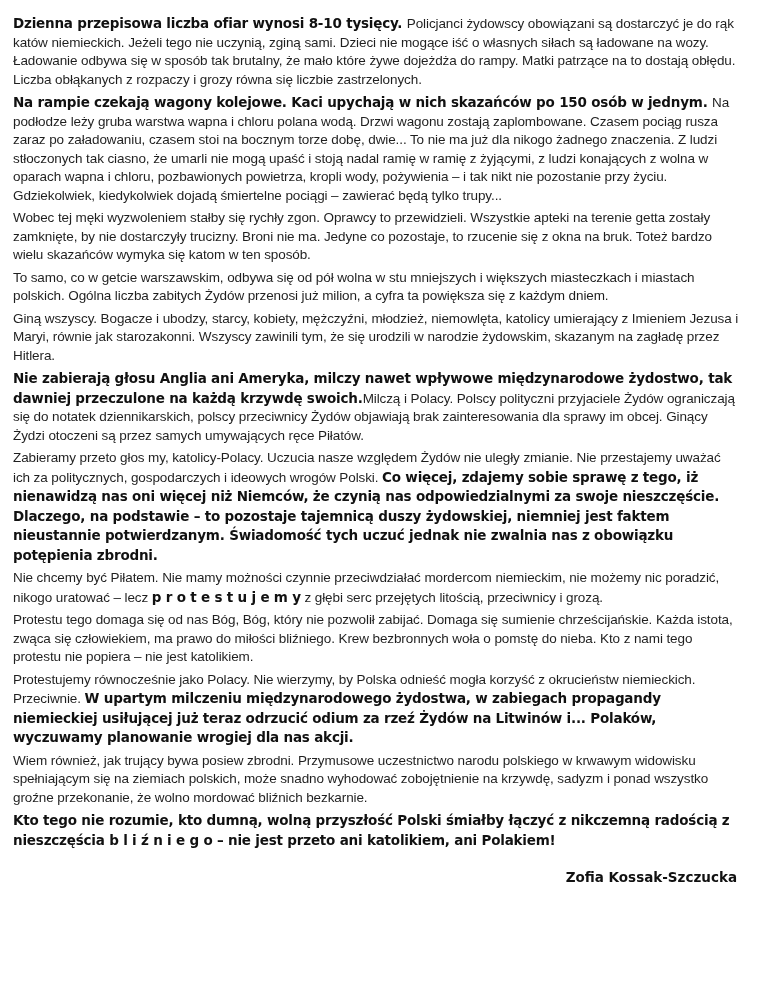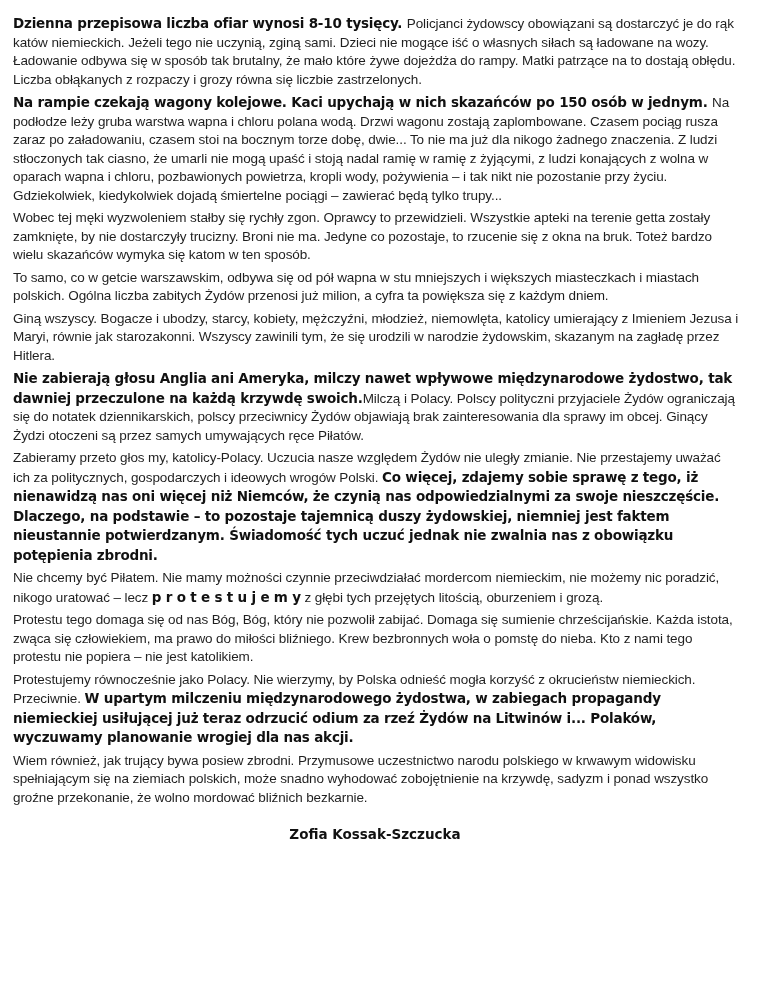--- a/index.html
+++ b/index.html
@@ -27,40 +27,41 @@
     color: #1f1f1f;
   }
   .doc-body .run-bold {
     font-family: "DejaVu Sans", "Liberation Sans", sans-serif;
     font-weight: bold;
     color: #111111;
     letter-spacing: -0.2px;
   }
   .signature {
     margin-top: 18px;
-    text-align: center;
+    text-align: right;
     font-family: "DejaVu Sans", "Liberation Sans", sans-serif;
     font-weight: bold;
     font-size: 13.5px;
     line-height: 18px;
     color: #111111;
     padding-right: 2px;
   }
 </style>
 </head>
 <body>
 
 <div class="page">
   <div class="doc-body" id="doc-body">
       <p><span class="run-bold">Dzienna przepisowa liczba ofiar wynosi 8-10 tysięcy. </span><span class="run-regular">Policjanci żydowscy obowiązani są dostarczyć je do rąk katów niemieckich. Jeżeli tego nie uczynią, zginą sami. Dzieci nie mogące iść o własnych siłach są ładowane na wozy. Ładowanie odbywa się w sposób tak brutalny, że mało które żywe dojeżdża do rampy. Matki patrzące na to dostają obłędu. Liczba obłąkanych z rozpaczy i grozy równa się liczbie zastrzelonych.</span></p>
       <p><span class="run-bold">Na rampie czekają wagony kolejowe. Kaci upychają w nich skazańców po 150 osób w jednym. </span><span class="run-regular">Na podłodze leży gruba warstwa wapna i chloru polana wodą. Drzwi wagonu zostają zaplombowane. Czasem pociąg rusza zaraz po załadowaniu, czasem stoi na bocznym torze dobę, dwie... To nie ma już dla nikogo żadnego znaczenia. Z ludzi stłoczonych tak ciasno, że umarli nie mogą upaść i stoją nadal ramię w ramię z żyjącymi, z ludzi konających z wolna w oparach wapna i chloru, pozbawionych powietrza, kropli wody, pożywienia – i tak nikt nie pozostanie przy życiu. Gdziekolwiek, kiedykolwiek dojadą śmiertelne pociągi – zawierać będą tylko trupy...</span></p>
       <p><span class="run-regular">Wobec tej męki wyzwoleniem stałby się rychły zgon. Oprawcy to przewidzieli. Wszystkie apteki na terenie getta zostały zamknięte, by nie dostarczyły trucizny. Broni nie ma. Jedyne co pozostaje, to rzucenie się z okna na bruk. Toteż bardzo wielu skazańców wymyka się katom w ten sposób.</span></p>
-      <p><span class="run-regular">To samo, co w getcie warszawskim, odbywa się od pół wapna w stu mniejszych i większych miasteczkach i miastach polskich. Ogólna liczba zabitych Żydów przenosi już milion, a cyfra ta powiększa się z każdym dniem.</span></p>
+      <p><span class="run-regular">To samo, co w getcie warszawskim, odbywa się od pół wolna w stu mniejszych i większych miasteczkach i miastach polskich. Ogólna liczba zabitych Żydów przenosi już milion, a cyfra ta powiększa się z każdym dniem.</span></p>
       <p><span class="run-regular">Giną wszyscy. Bogacze i ubodzy, starcy, kobiety, mężczyźni, młodzież, niemowlęta, katolicy umierający z Imieniem Jezusa i Maryi, równie jak starozakonni. Wszyscy zawinili tym, że się urodzili w narodzie żydowskim, skazanym na zagładę przez Hitlera.</span></p>
       <p><span class="run-bold">Nie zabierają głosu Anglia ani Ameryka, milczy nawet wpływowe międzynarodowe żydostwo, tak dawniej przeczulone na każdą krzywdę swoich.</span><span class="run-regular">Milczą i Polacy. Polscy polityczni przyjaciele Żydów ograniczają się do notatek dziennikarskich, polscy przeciwnicy Żydów objawiają brak zainteresowania dla sprawy im obcej. Ginący Żydzi otoczeni są przez samych umywających ręce Piłatów.</span></p>
       <p><span class="run-regular">Zabieramy przeto głos my, katolicy-Polacy. Uczucia nasze względem Żydów nie uległy zmianie. Nie przestajemy uważać ich za politycznych, gospodarczych i ideowych wrogów Polski. </span><span class="run-bold">Co więcej, zdajemy sobie sprawę z tego, iż nienawidzą nas oni więcej niż Niemców, że czynią nas odpowiedzialnymi za swoje nieszczęście. Dlaczego, na podstawie – to pozostaje tajemnicą duszy żydowskiej, niemniej jest faktem nieustannie potwierdzanym. Świadomość tych uczuć jednak nie zwalnia nas z obowiązku potępienia zbrodni.</span></p>
-      <p><span class="run-regular">Nie chcemy być Piłatem. Nie mamy możności czynnie przeciwdziałać mordercom niemieckim, nie możemy nic poradzić, nikogo uratować – lecz </span><span class="run-bold">p r o t e s t u j e m y</span><span class="run-regular"> z głębi tych przejętych litością, oburzeniem i grozą.</span></p>
+      <p><span class="run-regular">Nie chcemy być Piłatem. Nie mamy możności czynnie przeciwdziałać mordercom niemieckim, nie możemy nic poradzić, nikogo uratować – lecz </span><span class="run-bold">p r o t e s t u j e m y</span><span class="run-regular"> z głębi serc przejętych litością, przeciwnicy i grozą.</span></p>
       <p><span class="run-regular">Protestu tego domaga się od nas Bóg, Bóg, który nie pozwolił zabijać. Domaga się sumienie chrześcijańskie. Każda istota, zwąca się człowiekiem, ma prawo do miłości bliźniego. Krew bezbronnych woła o pomstę do nieba. Kto z nami tego protestu nie popiera – nie jest katolikiem.</span></p>
       <p><span class="run-regular">Protestujemy równocześnie jako Polacy. Nie wierzymy, by Polska odnieść mogła korzyść z okrucieństw niemieckich. Przeciwnie. </span><span class="run-bold">W upartym milczeniu międzynarodowego żydostwa, w zabiegach propagandy niemieckiej usiłującej już teraz odrzucić odium za rzeź Żydów na Litwinów i... Polaków, wyczuwamy planowanie wrogiej dla nas akcji.</span></p>
       <p><span class="run-regular">Wiem również, jak trujący bywa posiew zbrodni. Przymusowe uczestnictwo narodu polskiego w krwawym widowisku spełniającym się na ziemiach polskich, może snadno wyhodować zobojętnienie na krzywdę, sadyzm i ponad wszystko groźne przekonanie, że wolno mordować bliźnich bezkarnie.</span></p>
+      <p><span class="run-bold">Kto tego nie rozumie, kto dumną, wolną przyszłość Polski śmiałby łączyć z nikczemną radością z nieszczęścia b l i ź n i e g o – nie jest przeto ani katolikiem, ani Polakiem!</span></p>
     </div>
   <div class="signature">Zofia Kossak-Szczucka</div>
 </div>
 
 </body></html>

